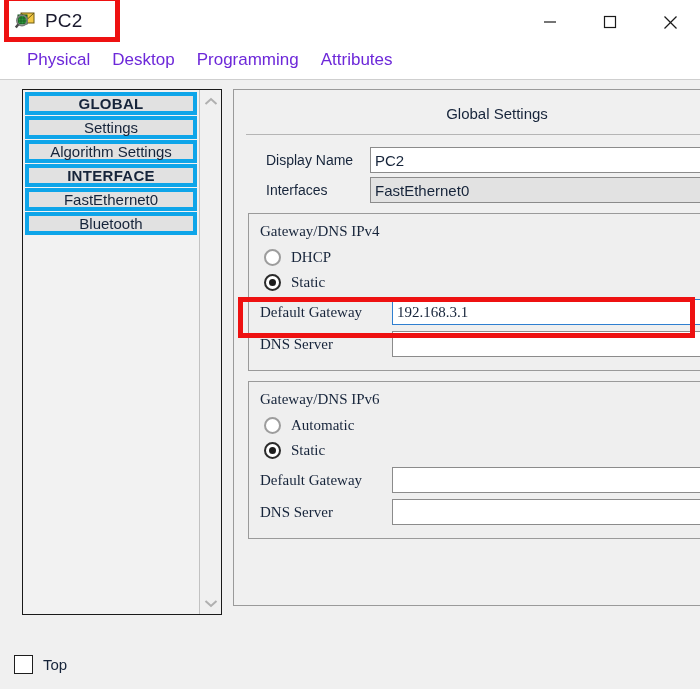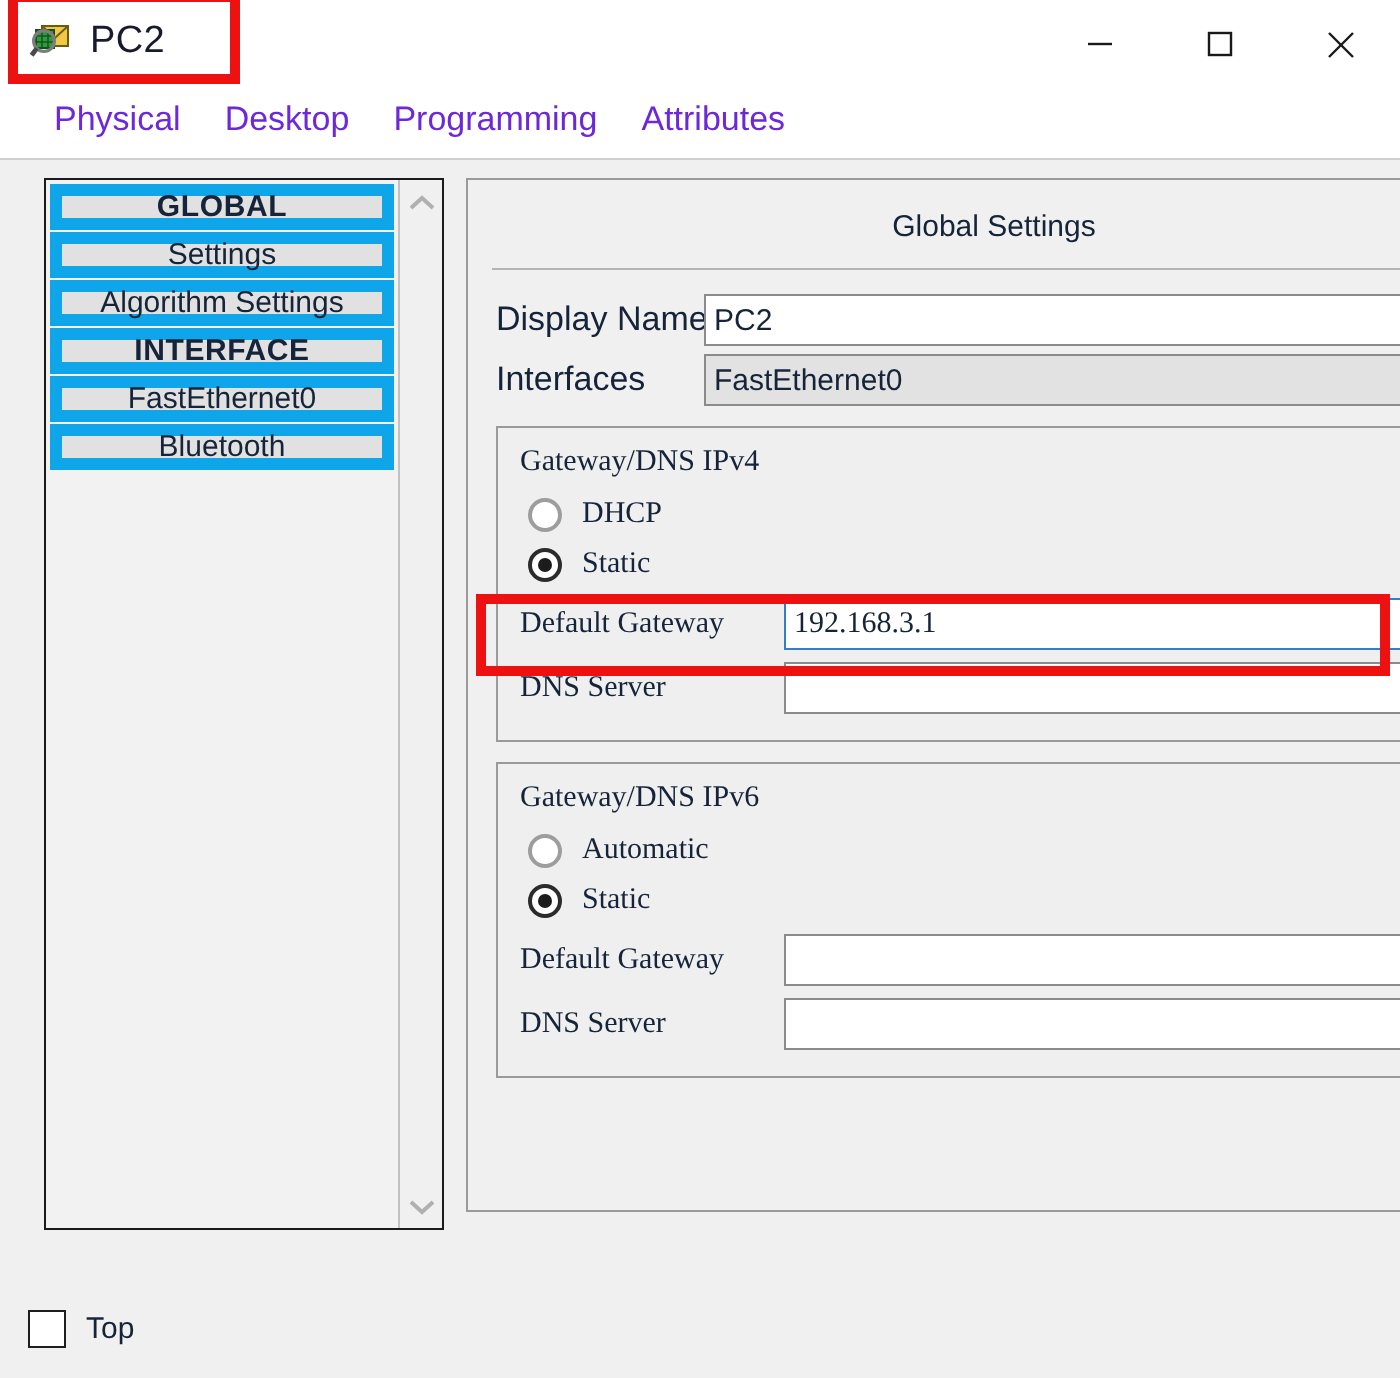--- a/index.html
+++ b/index.html
@@ -84,21 +84,21 @@
     display: flex;
   }
   .listcol {
     width: 176px; height: 100%;
     background: #f2f2f2;
     padding: 2px 2px 0 2px;
   }
   .listitem {
     height: 23px;
     background: #e1e1e1;
-    border: 6px solid #0ea5e9;
+    border: 4px solid #0ea5e9;
     margin-bottom: 1px;
     display: flex; align-items: center; justify-content: center;
     font-size: 15px; color: #16243a;
     white-space: nowrap;
   }
   .listitem.header { font-weight: bold; letter-spacing: .3px; }
 
   .vscroll {
     width: 22px; height: 100%;
     background: #f0f0f0;
@@ -128,22 +128,23 @@
   .panel-rule {
     height: 1px; background: #b5b5b5;
     margin: 0 12px 12px 12px;
   }
   .field-row {
     display: flex; align-items: center;
     margin: 0 14px 4px 14px;
     height: 26px;
   }
   .field-label {
-    font-size: 17px; color: #16243a;
+    font-size: 14px; color: #16243a;
     white-space: nowrap;
+    margin-left: 18px;
   }
   .fl-display { width: 104px; }
   .fl-interfaces { width: 104px; }
   .textinput {
     flex: 1; height: 26px;
     background: #ffffff;
     border: 1px solid #8b8b8b;
     font-size: 15px; color: #16243a;
     padding: 0 4px;
     display: flex; align-items: center;

